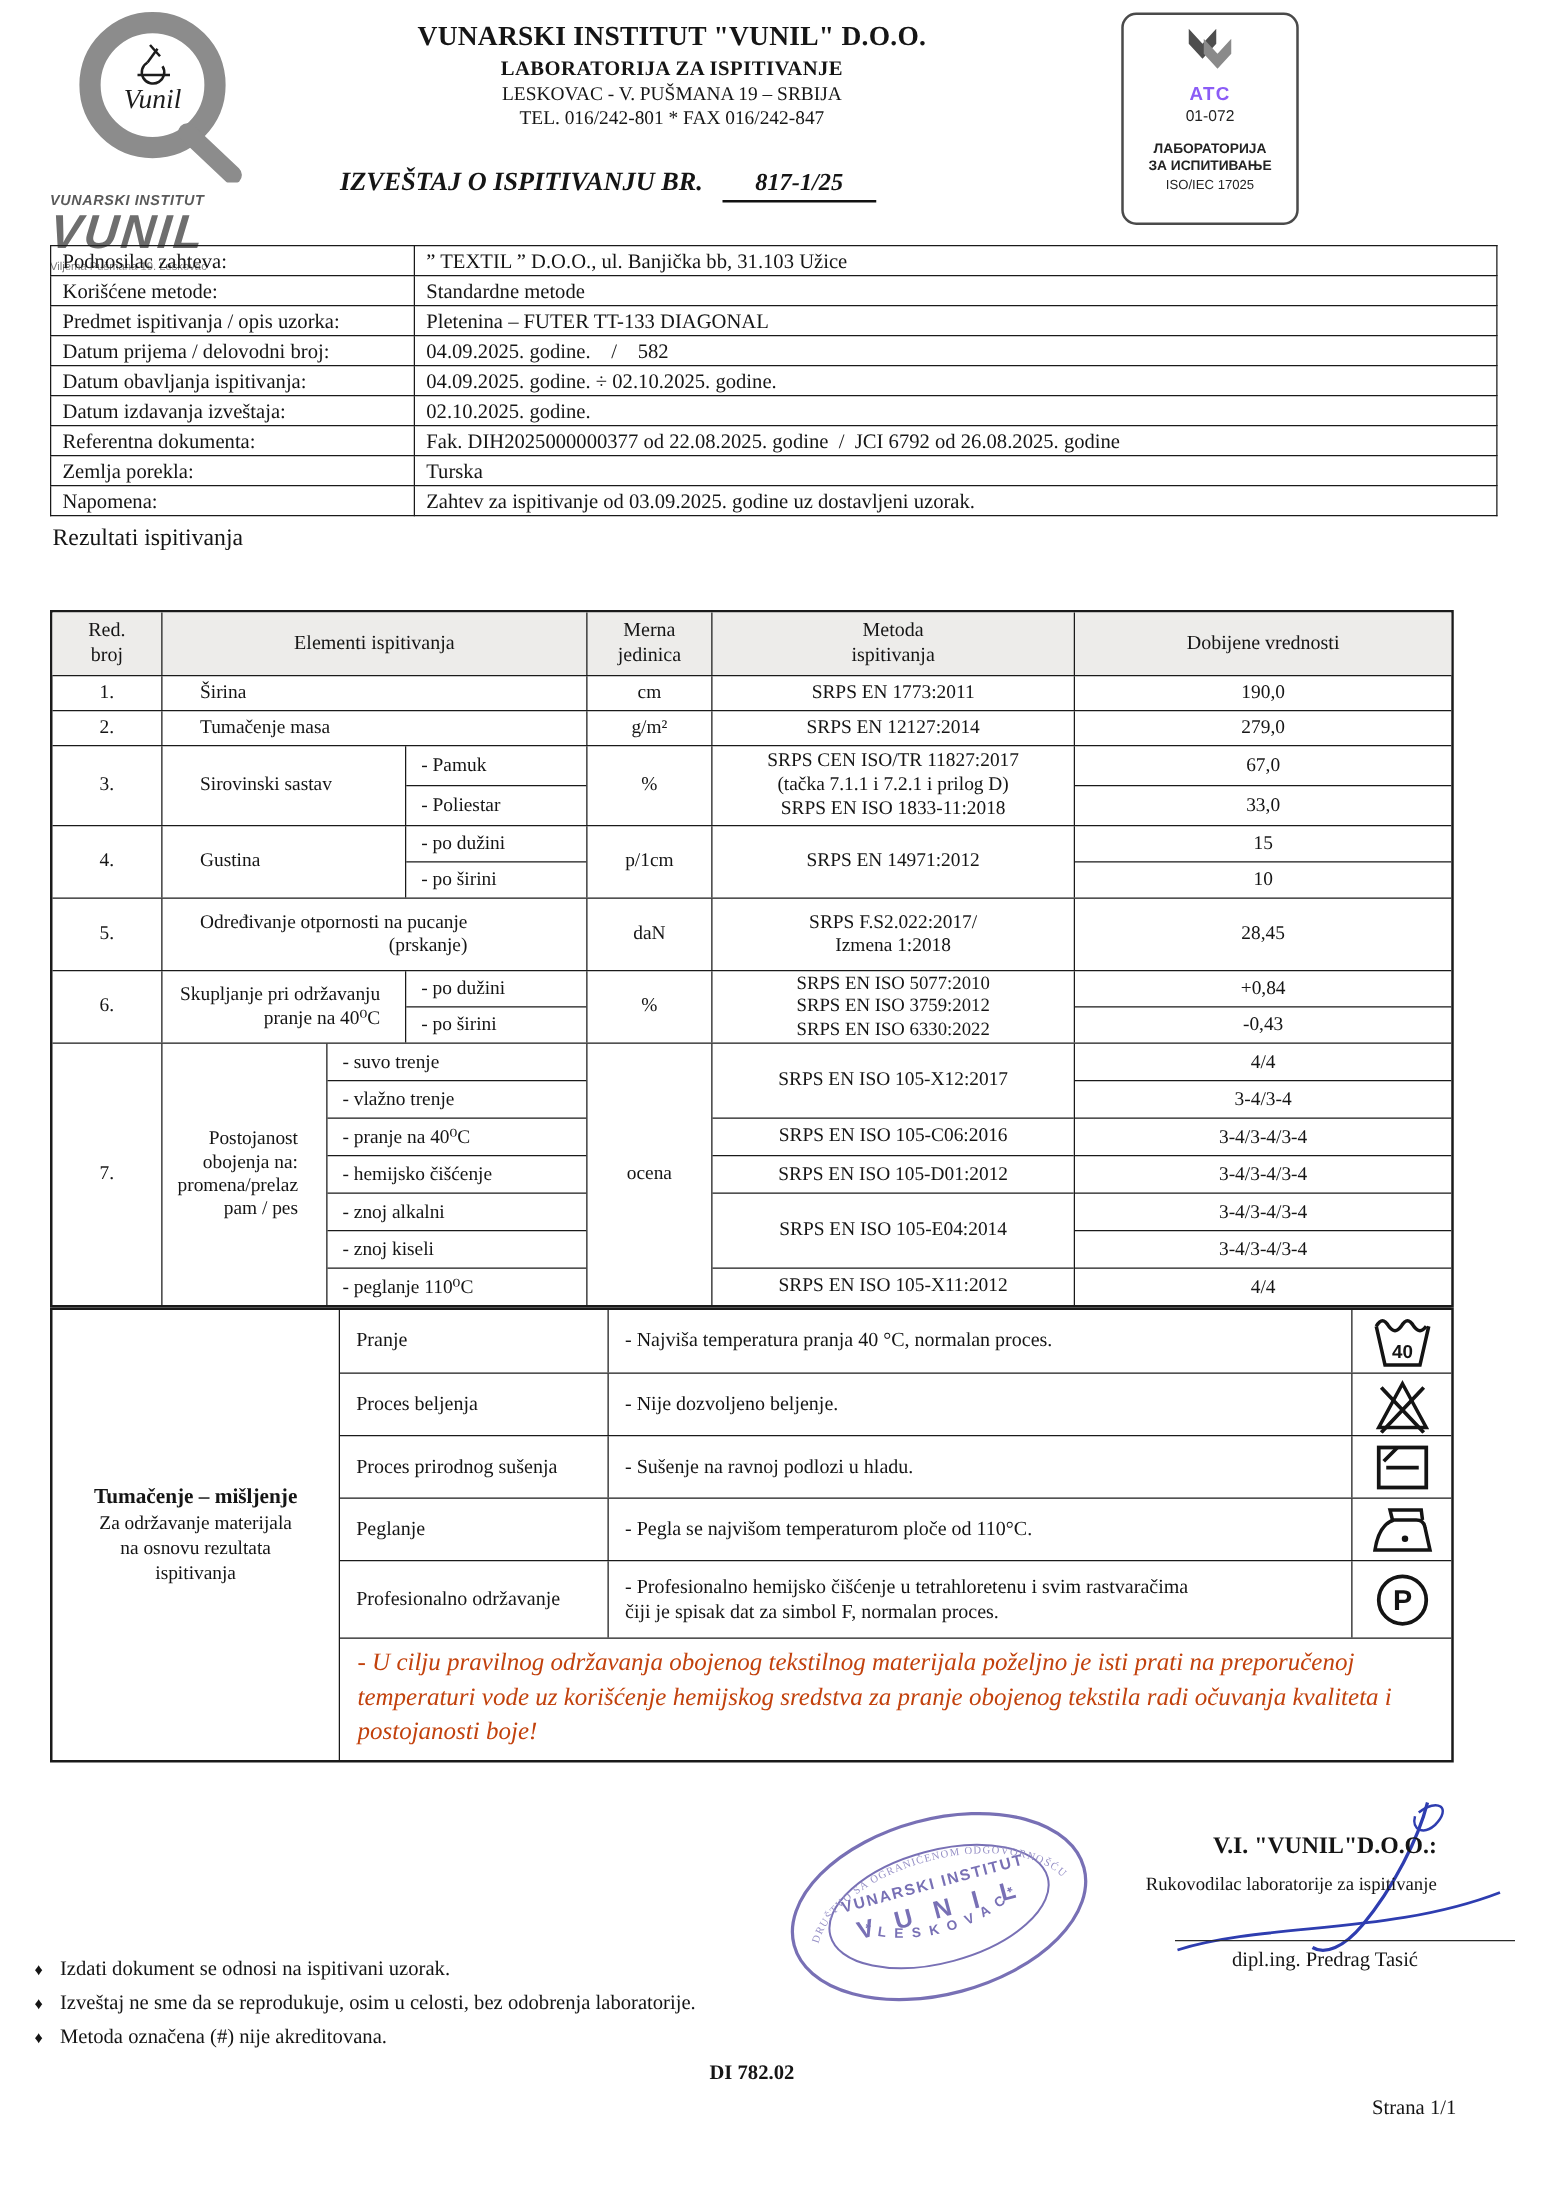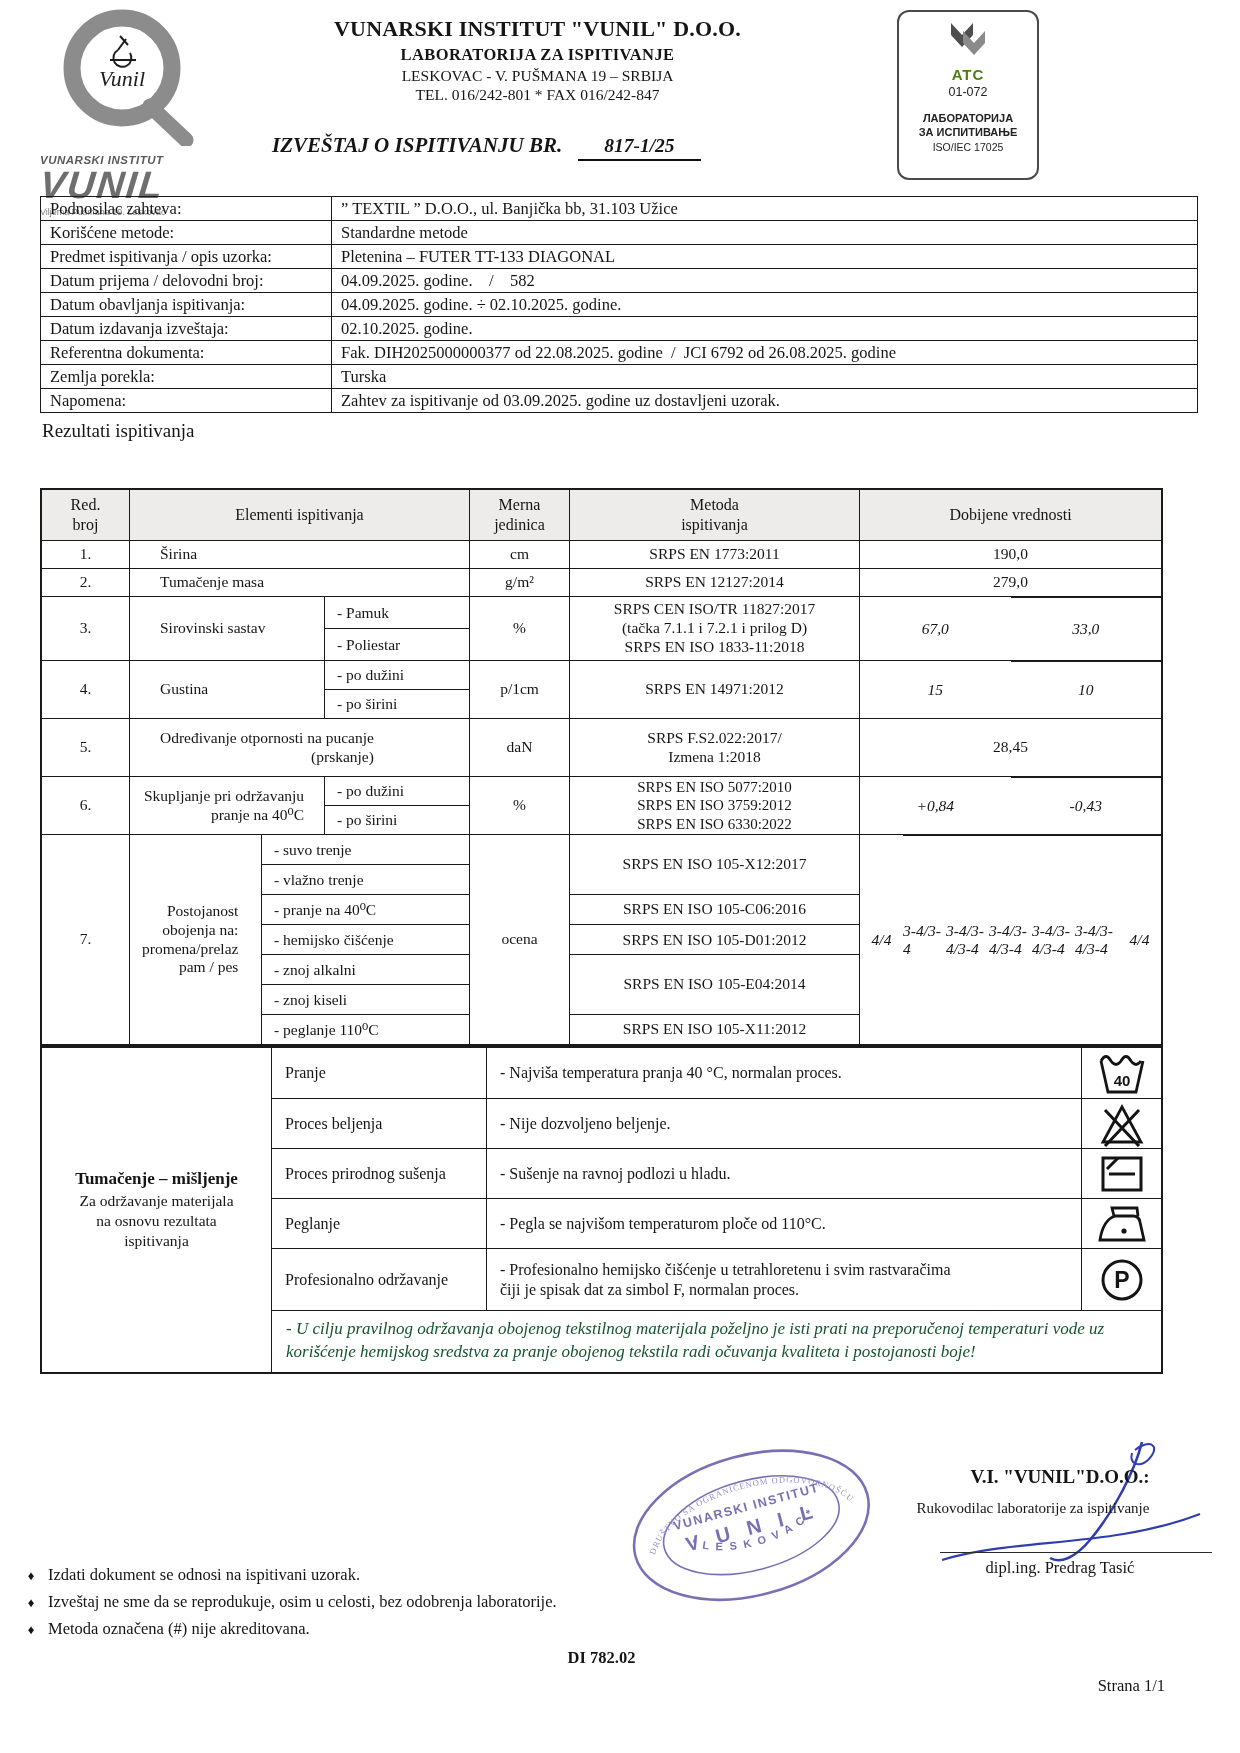--- a/index.html
+++ b/index.html
@@ -20,21 +20,21 @@
   .hc{position:absolute;left:255px;top:16px;width:565px;text-align:center;}
   .hc-inst{font-size:22px;font-weight:bold;letter-spacing:.2px;}
   .hc-lab{font-size:16.5px;font-weight:bold;margin-top:3px;letter-spacing:.4px;}
   .hc-addr{font-size:15.5px;margin-top:2px;}
   .hc-tel{font-size:15.5px;margin-top:1px;}
   .report-line{position:absolute;left:272px;top:133px;width:600px;display:flex;align-items:baseline;gap:16px;}
   .report-title{font-size:21px;font-weight:bold;font-style:italic;}
   .report-number{font-size:19.5px;font-weight:bold;font-style:italic;border-bottom:2.4px solid #111;padding:0 26px 2px 26px;}
   .atc{position:absolute;left:897px;top:10px;width:142px;height:170px;border:2px solid #4a4a4a;border-radius:12px;
     text-align:center;padding-top:10px;box-sizing:border-box;font-family:"Liberation Sans","DejaVu Sans",sans-serif;}
-  .atc-name{font-weight:bold;font-size:15px;letter-spacing:1px;color:#4d7c0f;margin-top:2px;}
+  .atc-name{font-weight:bold;font-size:15px;letter-spacing:1px;color:#8b5cf6;margin-top:2px;}
   .atc-num{font-size:12.5px;color:#222;margin-top:2px;}
   .atc-cyr{font-size:11px;font-weight:bold;margin-top:12px;line-height:1.3;color:#222;}
   .atc-iso{font-size:10.5px;color:#222;margin-top:1px;}
   
   table.info{position:absolute;left:40px;top:196px;width:1158px;border-collapse:collapse;border:1px solid #15803d;}
   table.info td{border:1.6px solid #1a1a1a;padding:1px 9px;font-size:16.5px;height:21px;}
   td.lbl{width:272px;}
   
   .section-title{position:absolute;left:42px;top:420px;font-size:19px;}
   
@@ -53,42 +53,42 @@
   .subcol{width:145px;display:flex;flex-direction:column;border-right:1.6px solid #1a1a1a;box-sizing:border-box;}
   .subcol7{width:208px;}
   .sub{flex:1;display:flex;align-items:center;padding-left:12px;box-sizing:border-box;}
   .sub + .sub{border-top:1.6px solid #1a1a1a;}
   .c-unit{width:100px;}
   .c-method{width:290px;}
   .mcol{width:290px;display:flex;flex-direction:column;border-right:1.6px solid #1a1a1a;box-sizing:border-box;}
   .mc{display:flex;align-items:center;justify-content:center;text-align:center;box-sizing:border-box;}
   .mc + .mc{border-top:1.6px solid #1a1a1a;}
   .f1{flex:1;} .f2{flex:2;}
-  .valcol{flex:1;display:flex;flex-direction:row;box-sizing:border-box;font-style:italic;}
+  .valcol{flex:1;display:flex;flex-direction:column;box-sizing:border-box;}
   .vc{flex:1;display:flex;align-items:center;justify-content:center;box-sizing:border-box;}
   .vc + .vc{border-top:1.6px solid #1a1a1a;}
   .c-val{flex:1;}
   .head{height:50px;background:#edecea;font-size:16px;}
   .h28{height:28px;} .h58{height:58px;} .h64{height:64px;} .h210{height:210px;}
   
   .itable{position:absolute;left:40px;top:1046px;width:1123px;border:2.6px solid #1a1a1a;box-sizing:border-box;
     display:flex;font-size:16px;}
   .ilabel{width:230px;border-right:1.6px solid #1a1a1a;box-sizing:border-box;display:flex;flex-direction:column;
     justify-content:center;align-items:center;text-align:center;padding:6px 10px;}
   .ilabel-title{font-weight:bold;font-size:17px;}
   .ilabel-sub{font-size:15.5px;line-height:1.3;margin-top:2px;}
   .irows{flex:1;display:flex;flex-direction:column;}
   .irow{display:flex;box-sizing:border-box;}
   .irow + .irow{border-top:1.6px solid #1a1a1a;}
   .iproc{width:215px;border-right:1.6px solid #1a1a1a;box-sizing:border-box;display:flex;align-items:center;
     padding-left:13px;}
   .idesc{flex:1;display:flex;align-items:center;padding-left:13px;line-height:1.25;box-sizing:border-box;}
   .iicon{width:80px;border-left:1.6px solid #1a1a1a;box-sizing:border-box;display:flex;align-items:center;justify-content:center;}
   .ih50{height:50px;} .ih62{height:62px;}
-  .inote{padding:6px 14px 8px 14px;font-style:italic;font-size:17px;line-height:1.38;color:#14532d;}
+  .inote{padding:6px 14px 8px 14px;font-style:italic;font-size:20px;line-height:1.38;color:#c2410c;}
   
   .stamp{position:absolute;left:625px;top:1448px;transform:rotate(-15deg);opacity:.9;}
   .scribble{position:absolute;left:880px;top:1438px;}
   .sig-company{position:absolute;left:920px;top:1466px;width:280px;text-align:center;font-weight:bold;font-size:19px;}
   .sig-role{position:absolute;left:868px;top:1500px;width:330px;text-align:center;font-size:15px;}
   .sig-line{position:absolute;left:940px;top:1552px;width:272px;border-top:1.7px solid #2a2a2a;}
   .sig-name{position:absolute;left:920px;top:1558px;width:280px;text-align:center;font-size:16.5px;}
   .notes{position:absolute;left:14px;top:1565px;font-size:16.5px;}
   .note-line{display:flex;align-items:baseline;height:27px;}
   .note-bullet{width:34px;text-align:center;font-size:13px;}

